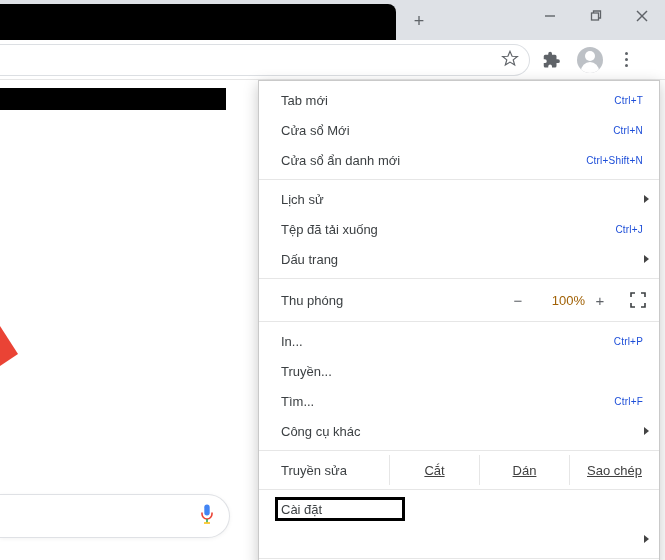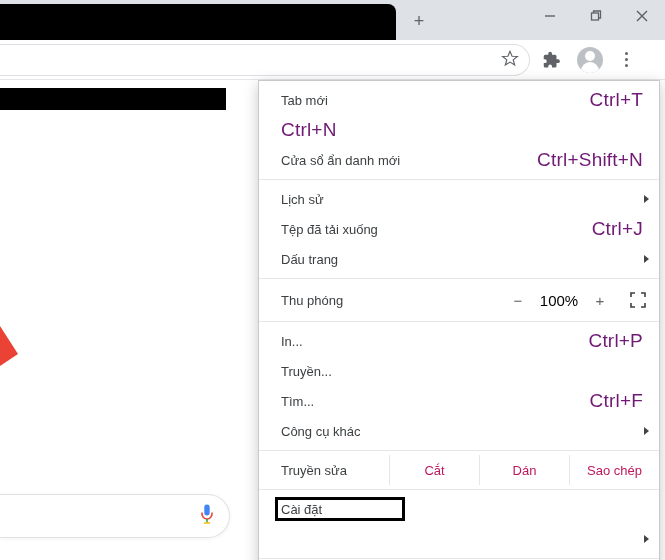--- a/index.html
+++ b/index.html
@@ -102,41 +102,41 @@
     padding:4px 0;
   }
   .sep{height:1px;background:#e6e6e6;margin:4px 0}
   .item{
     height:30px;display:flex;align-items:center;
     padding:0 16px 0 22px;
     color:#3c4043;font-size:13px;
     position:relative;
   }
   .lbl{flex:1;font-weight:400}
-  .sc{color:#701a75;font-size:19px;letter-spacing:0.2px}
+  .sc{color:#1d4ed8;font-size:10px;letter-spacing:0.2px}
   .subarrow{
     position:absolute;right:10px;top:50%;transform:translate(0,-50%);
     width:0;height:0;
     border-top:4px solid transparent;
     border-bottom:4px solid transparent;
     border-left:5px solid #444;
   }
   
   .zoomrow{height:34px;display:flex;align-items:center;padding:0 6px 0 22px}
   .zoomlbl{flex:1}
   .zm{width:30px;height:28px;display:flex;align-items:center;justify-content:center;color:#5f6368;font-size:15px}
-  .zval{width:52px;text-align:center;color:#000000;font-size:15px}
+  .zval{width:52px;text-align:right;color:#a16207;font-size:13px}
   .fs{width:30px;height:28px;display:flex;align-items:center;justify-content:center;margin-left:8px}
   .fs svg{display:block}
   
   .editrow{height:30px;display:flex;align-items:stretch;padding-left:22px}
   .editlbl{display:flex;align-items:center;width:108px}
   .ecell{
     flex:1;display:flex;align-items:center;justify-content:center;
-    border-left:1px solid #e6e6e6;color:#be185d;font-size:13px;
+    border-left:1px solid #e6e6e6;color:#404040;font-size:13px;text-decoration:underline;
   }
 
   
   .hlbox{
     position:absolute;left:16px;height:24px;width:130px;
     border:3px solid #000;pointer-events:none;
   }
 </style>
 </head>
 <body>
@@ -205,20 +205,21 @@
   </span>
 </div>
 
 <div class="menu">
 
   <div class="item">
     <span class="lbl">Tab mới</span>
     <span class="sc">Ctrl+T</span>
   </div>
   <div class="item">
+    <span class="lbl">Cửa sổ Mới</span>
     <span class="sc">Ctrl+N</span>
   </div>
   <div class="item">
     <span class="lbl">Cửa sổ ẩn danh mới</span>
     <span class="sc">Ctrl+Shift+N</span>
   </div>
 
   <div class="sep"></div>
 
   <div class="item">

